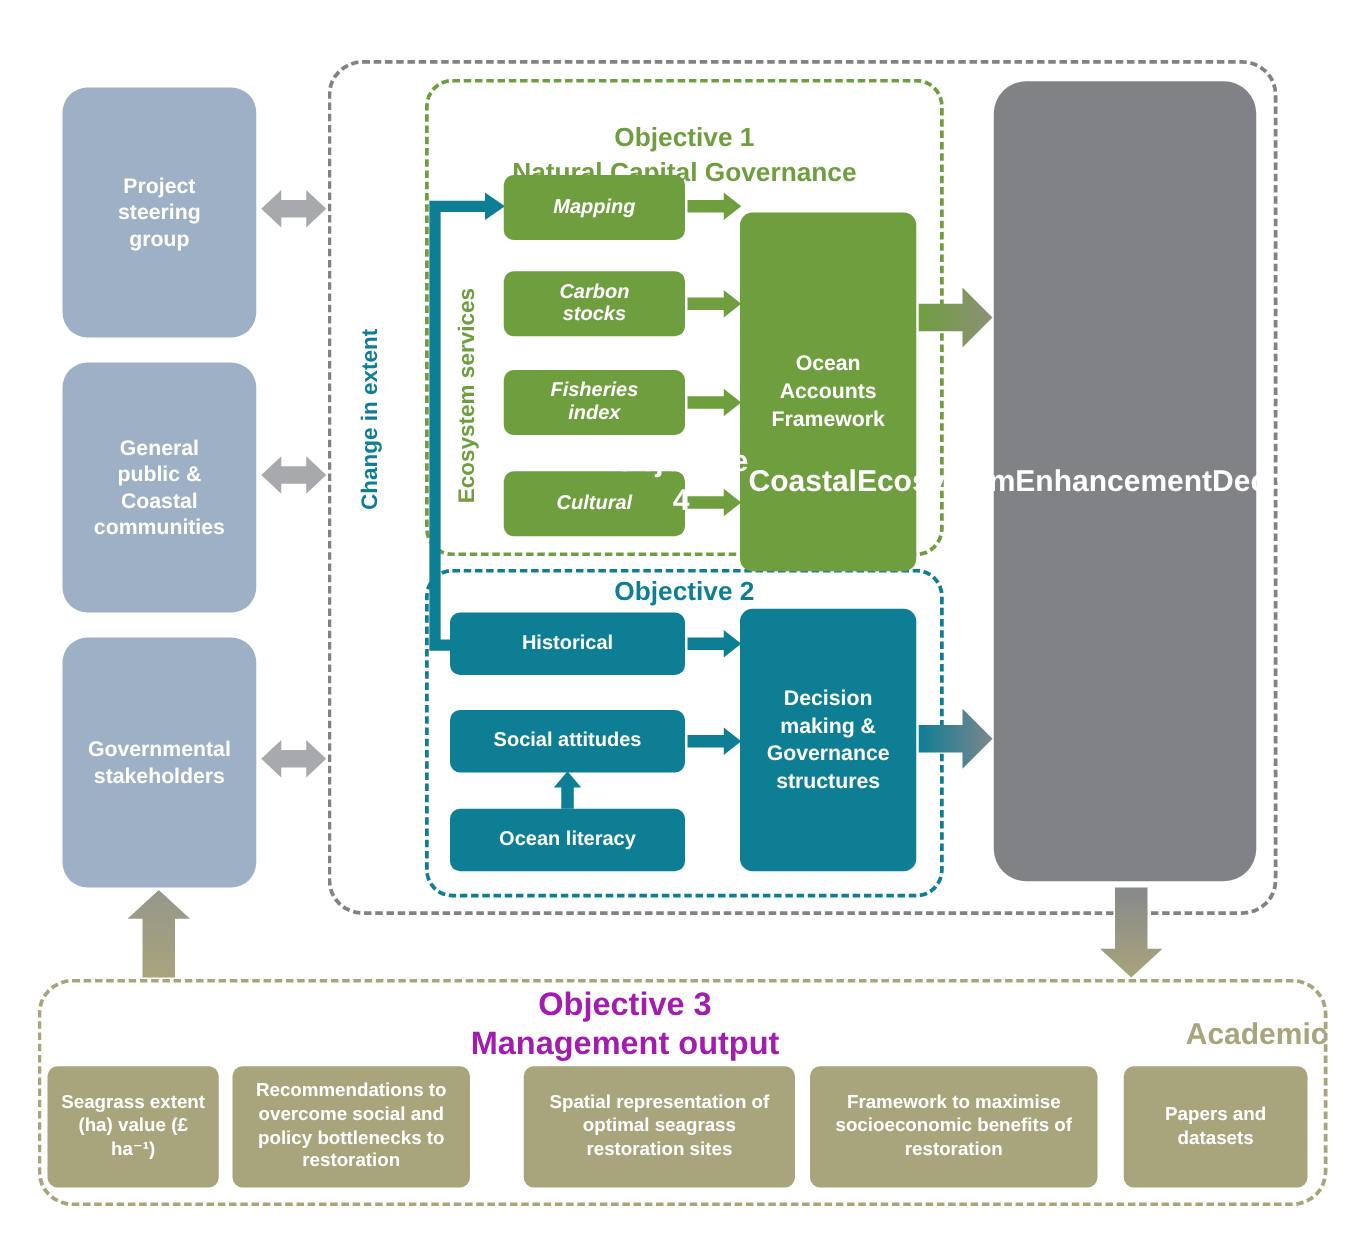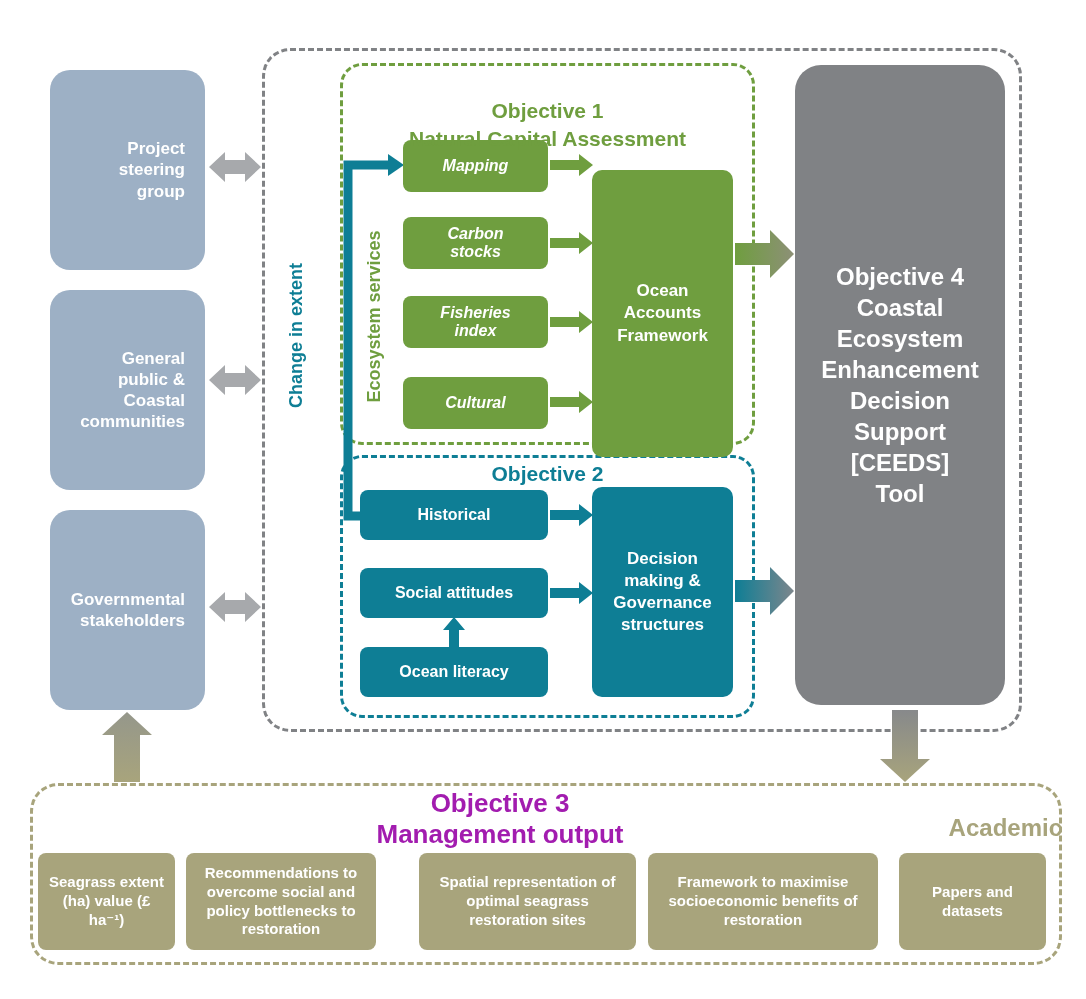--- a/index.html
+++ b/index.html
@@ -12,27 +12,27 @@
   .panel { position:absolute; box-sizing:border-box; background:transparent; z-index:1; }
   .panel.central { left:262px; top:48px; width:760px; height:684px; border:3px dashed #808285; border-radius:28px; }
   .panel.obj1 { left:340px; top:63px; width:415px; height:382px; border:3px dashed #6f9e3f; border-radius:22px; }
   .panel.obj2 { left:340px; top:455px; width:415px; height:263px; border:3px dashed #0e7e95; border-radius:22px; }
   .panel.obj3 { left:30px; top:783px; width:1032px; height:182px; border:3px dashed #a8a47c; border-radius:28px; }
 
   .box {
     position:absolute; box-sizing:border-box; display:flex; align-items:center; justify-content:center;
     text-align:center; color:#ffffff; font-weight:bold; z-index:3;
   }
-  .stake { left:50px; width:155px; height:200px; background:#9db0c5; border-radius:20px; font-size:17px; padding:0 20px; line-height:1.25;text-align:right; }
+  .stake { left:50px; width:155px; height:200px; background:#9db0c5; border-radius:20px; font-size:17px; padding:0 20px; line-height:1.25; }
   .greenbox { left:403px; width:145px; height:52px; background:#6f9e3f; border-radius:8px; font-size:16px; line-height:1.15;font-style:italic; }
   .greenbox .narrow { display:inline-block; width:86px; }
   .biggreen { left:592px; top:138px; width:141px; height:287px; background:#6f9e3f; border-radius:10px; font-size:17px; padding:0 12px; line-height:1.3;margin-top:32px; }
   .tealbox { left:360px; width:188px; height:50px; background:#0e7e95; border-radius:8px; font-size:16px; }
   .bigteal { left:592px; top:487px; width:141px; height:210px; background:#0e7e95; border-radius:10px; font-size:17px; padding:0 16px; line-height:1.3; }
-  .obj4box { left:795px; top:65px; width:210px; height:640px; background:#808285; border-radius:26px; font-size:24px; flex-direction:column; line-height:31px; }
+  .obj4box { left:795px; top:65px; width:210px; height:640px; background:#808285; border-radius:26px; font-size:24px; flex-direction:row; line-height:31px; }
   .khakibox { top:853px; height:97px; background:#a8a47c; border-radius:8px; font-size:15px; padding:4px 8px; line-height:1.25; }
 
   .title { position:absolute; text-align:center; font-weight:bold; z-index:4; }
   .title.t-obj1 { left:340px; top:72px; width:415px; color:#6f9e3f; font-size:21px; line-height:28px;margin-top:25px; }
   .title.t-obj2 { left:340px; top:460px; width:415px; color:#0e7e95; font-size:21px; line-height:28px; }
   .title.t-obj3 { left:30px; top:788px; width:940px; color:#a21caf; font-size:26px; line-height:31px; }
   .title.t-academic { left:882px; top:814px; width:180px; color:#a8a47c; font-size:24px;text-align:right; }
 
   .vlabel { position:absolute; font-weight:bold; font-size:18px; text-align:center; transform:rotate(-90deg); z-index:4; white-space:nowrap; }
   .vlabel.change { left:186px; top:325px; width:220px; color:#0e7e95; }
@@ -100,21 +100,21 @@
   </div>
   <div class="box stake" style="top:510px">
     <span>Governmental stakeholders</span>
   </div>
 
   <div class="vlabel change">Change in extent</div>
   <div class="vlabel eco">Ecosystem services</div>
 
   <div class="title t-obj1">
     <div>Objective 1</div>
-    <div>Natural Capital Assessment</div>
+    <div>Natural Capital Governance</div>
   </div>
   <div class="box greenbox" style="top:140px">
     <span>Mapping</span>
   </div>
   <div class="box greenbox" style="top:217px">
     <span class="narrow">Carbon stocks</span>
   </div>
   <div class="box greenbox" style="top:296px">
     <span class="narrow">Fisheries index</span>
   </div>

